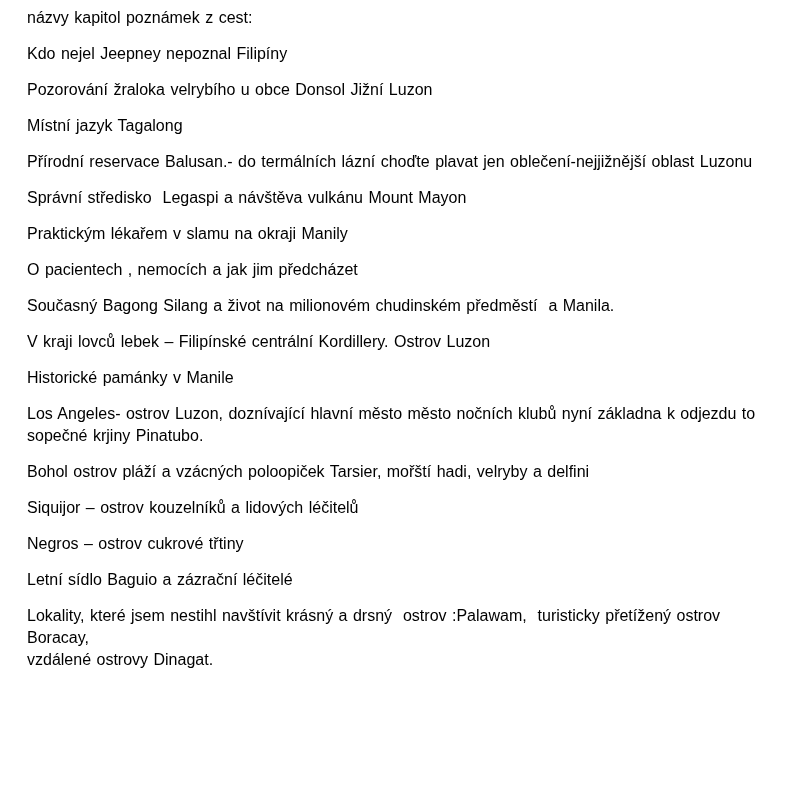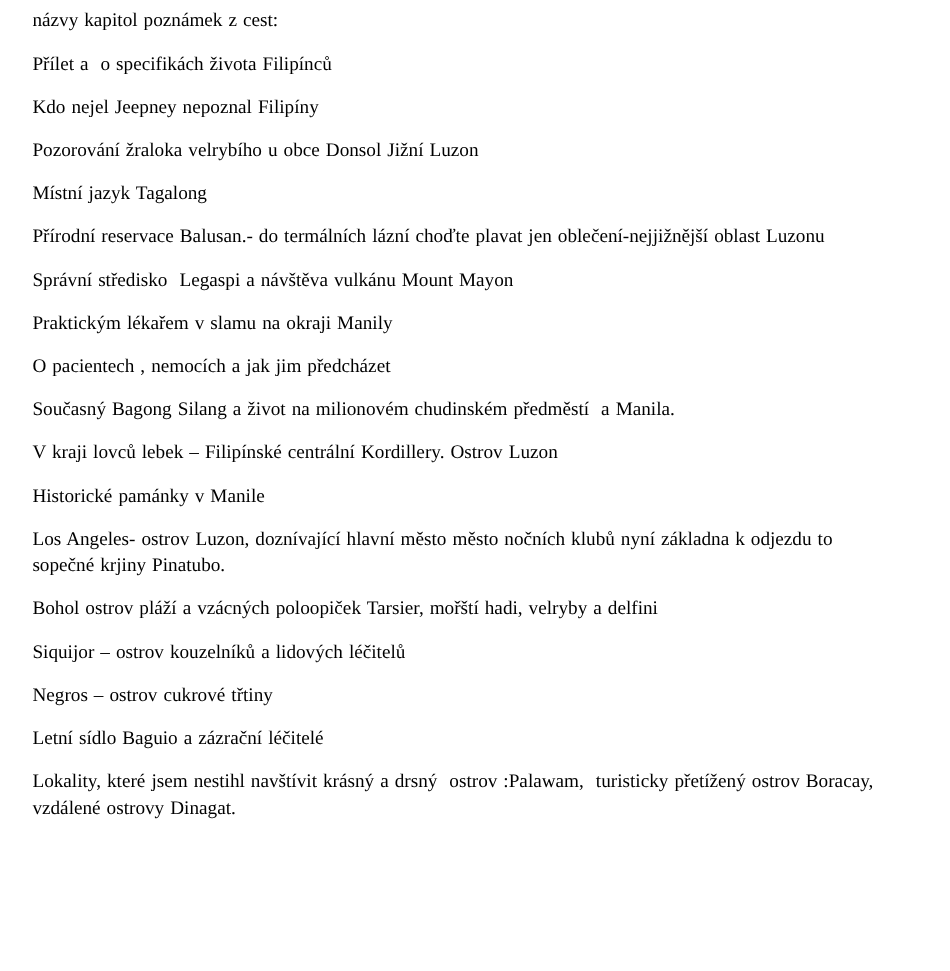--- a/index.html
+++ b/index.html
@@ -13,35 +13,34 @@
       background: #ffffff;
       box-sizing: border-box;
       padding: 7px 20px 0 27px;
       overflow: hidden;
     }
     .doc {
       width: 745px;
     }
     .doc p {
       margin: 0 0 14px 0;
-      font-family: Liberation Serif, serif;
+      font-family: Liberation Sans, sans-serif;
       font-size: 16px;
       line-height: 22px;
       color: #000000;
       white-space: pre-wrap;
       word-spacing: 1px;
     }
   </style>
 </head>
 <body>
 
 <div class="page">
   <div class="doc">
     <p>názvy kapitol poznámek z cest:</p>
-    <p>Přílet a  o specifikách života Filipínců</p>
     <p>Kdo nejel Jeepney nepoznal Filipíny</p>
     <p>Pozorování žraloka velrybího u obce Donsol Jižní Luzon</p>
     <p>Místní jazyk Tagalong</p>
     <p>Přírodní reservace Balusan.- do termálních lázní choďte plavat jen oblečení-nejjižnější oblast Luzonu</p>
     <p>Správní středisko  Legaspi a návštěva vulkánu Mount Mayon</p>
     <p>Praktickým lékařem v slamu na okraji Manily</p>
     <p>O pacientech , nemocích a jak jim předcházet</p>
     <p>Současný Bagong Silang a život na milionovém chudinském předměstí  a Manila.</p>
     <p>V kraji lovců lebek – Filipínské centrální Kordillery. Ostrov Luzon</p>
     <p>Historické pamánky v Manile</p>

